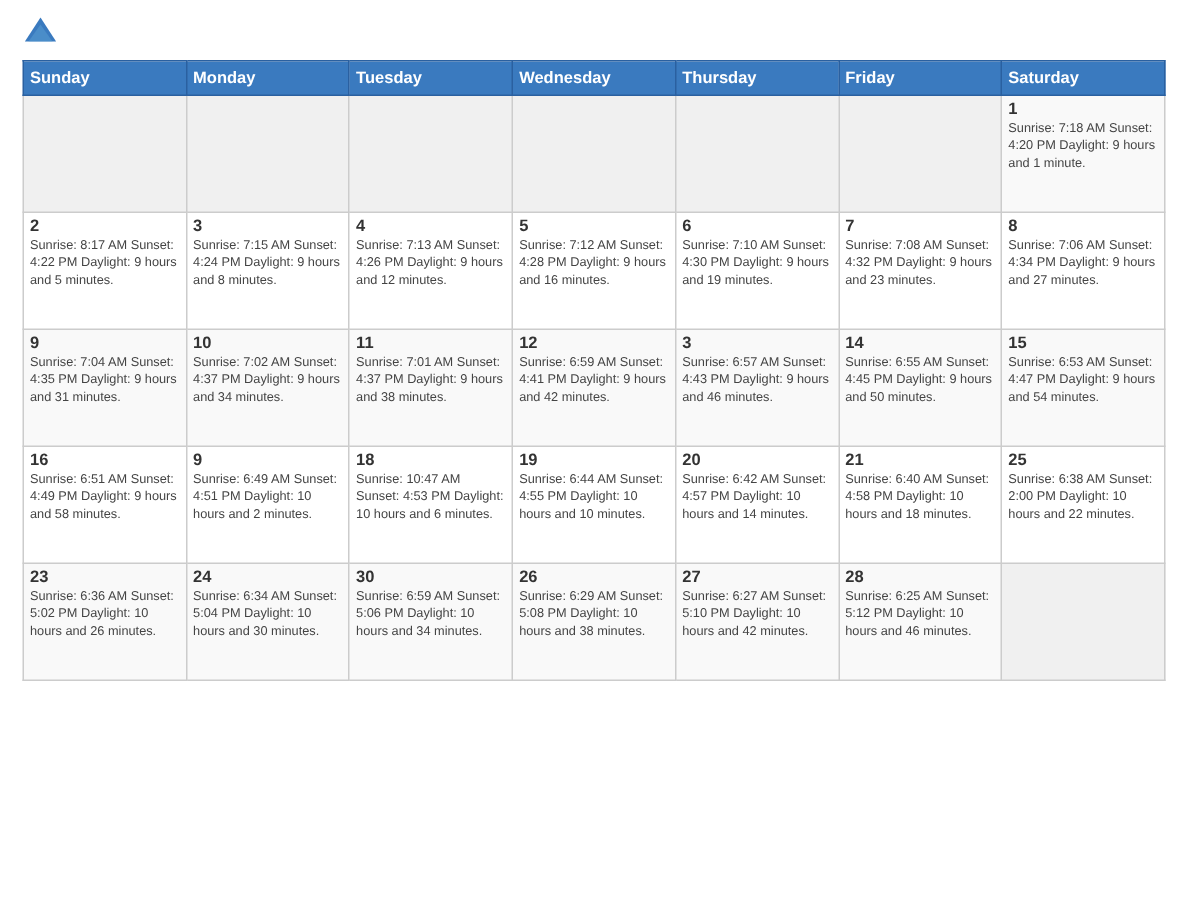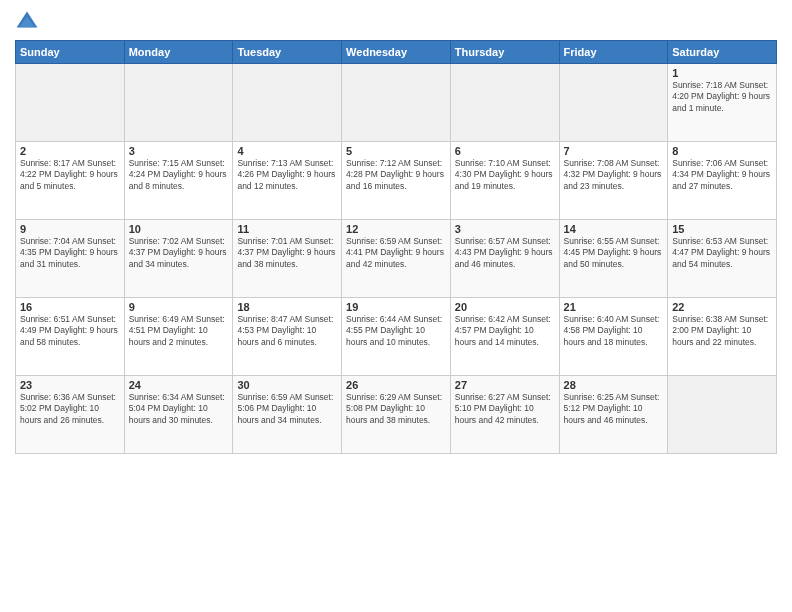--- a/index.html
+++ b/index.html
@@ -239,21 +239,21 @@
 Daylight: 9 hours and 58 minutes.</div>
           </td>
           <td>
             <span class="day-number">9</span>
             <div class="day-info">Sunrise: 6:49 AM
 Sunset: 4:51 PM
 Daylight: 10 hours and 2 minutes.</div>
           </td>
           <td>
             <span class="day-number">18</span>
-            <div class="day-info">Sunrise: 8:47 AM
+            <div class="day-info">Sunrise: 10:47 AM
 Sunset: 4:53 PM
 Daylight: 10 hours and 6 minutes.</div>
           </td>
           <td>
             <span class="day-number">19</span>
             <div class="day-info">Sunrise: 6:44 AM
 Sunset: 4:55 PM
 Daylight: 10 hours and 10 minutes.</div>
           </td>
           <td>
@@ -262,21 +262,21 @@
 Sunset: 4:57 PM
 Daylight: 10 hours and 14 minutes.</div>
           </td>
           <td>
             <span class="day-number">21</span>
             <div class="day-info">Sunrise: 6:40 AM
 Sunset: 4:58 PM
 Daylight: 10 hours and 18 minutes.</div>
           </td>
           <td>
-            <span class="day-number">22</span>
+            <span class="day-number">25</span>
             <div class="day-info">Sunrise: 6:38 AM
 Sunset: 2:00 PM
 Daylight: 10 hours and 22 minutes.</div>
           </td>
         </tr>
         <tr>
           <td>
             <span class="day-number">23</span>
             <div class="day-info">Sunrise: 6:36 AM
 Sunset: 5:02 PM

